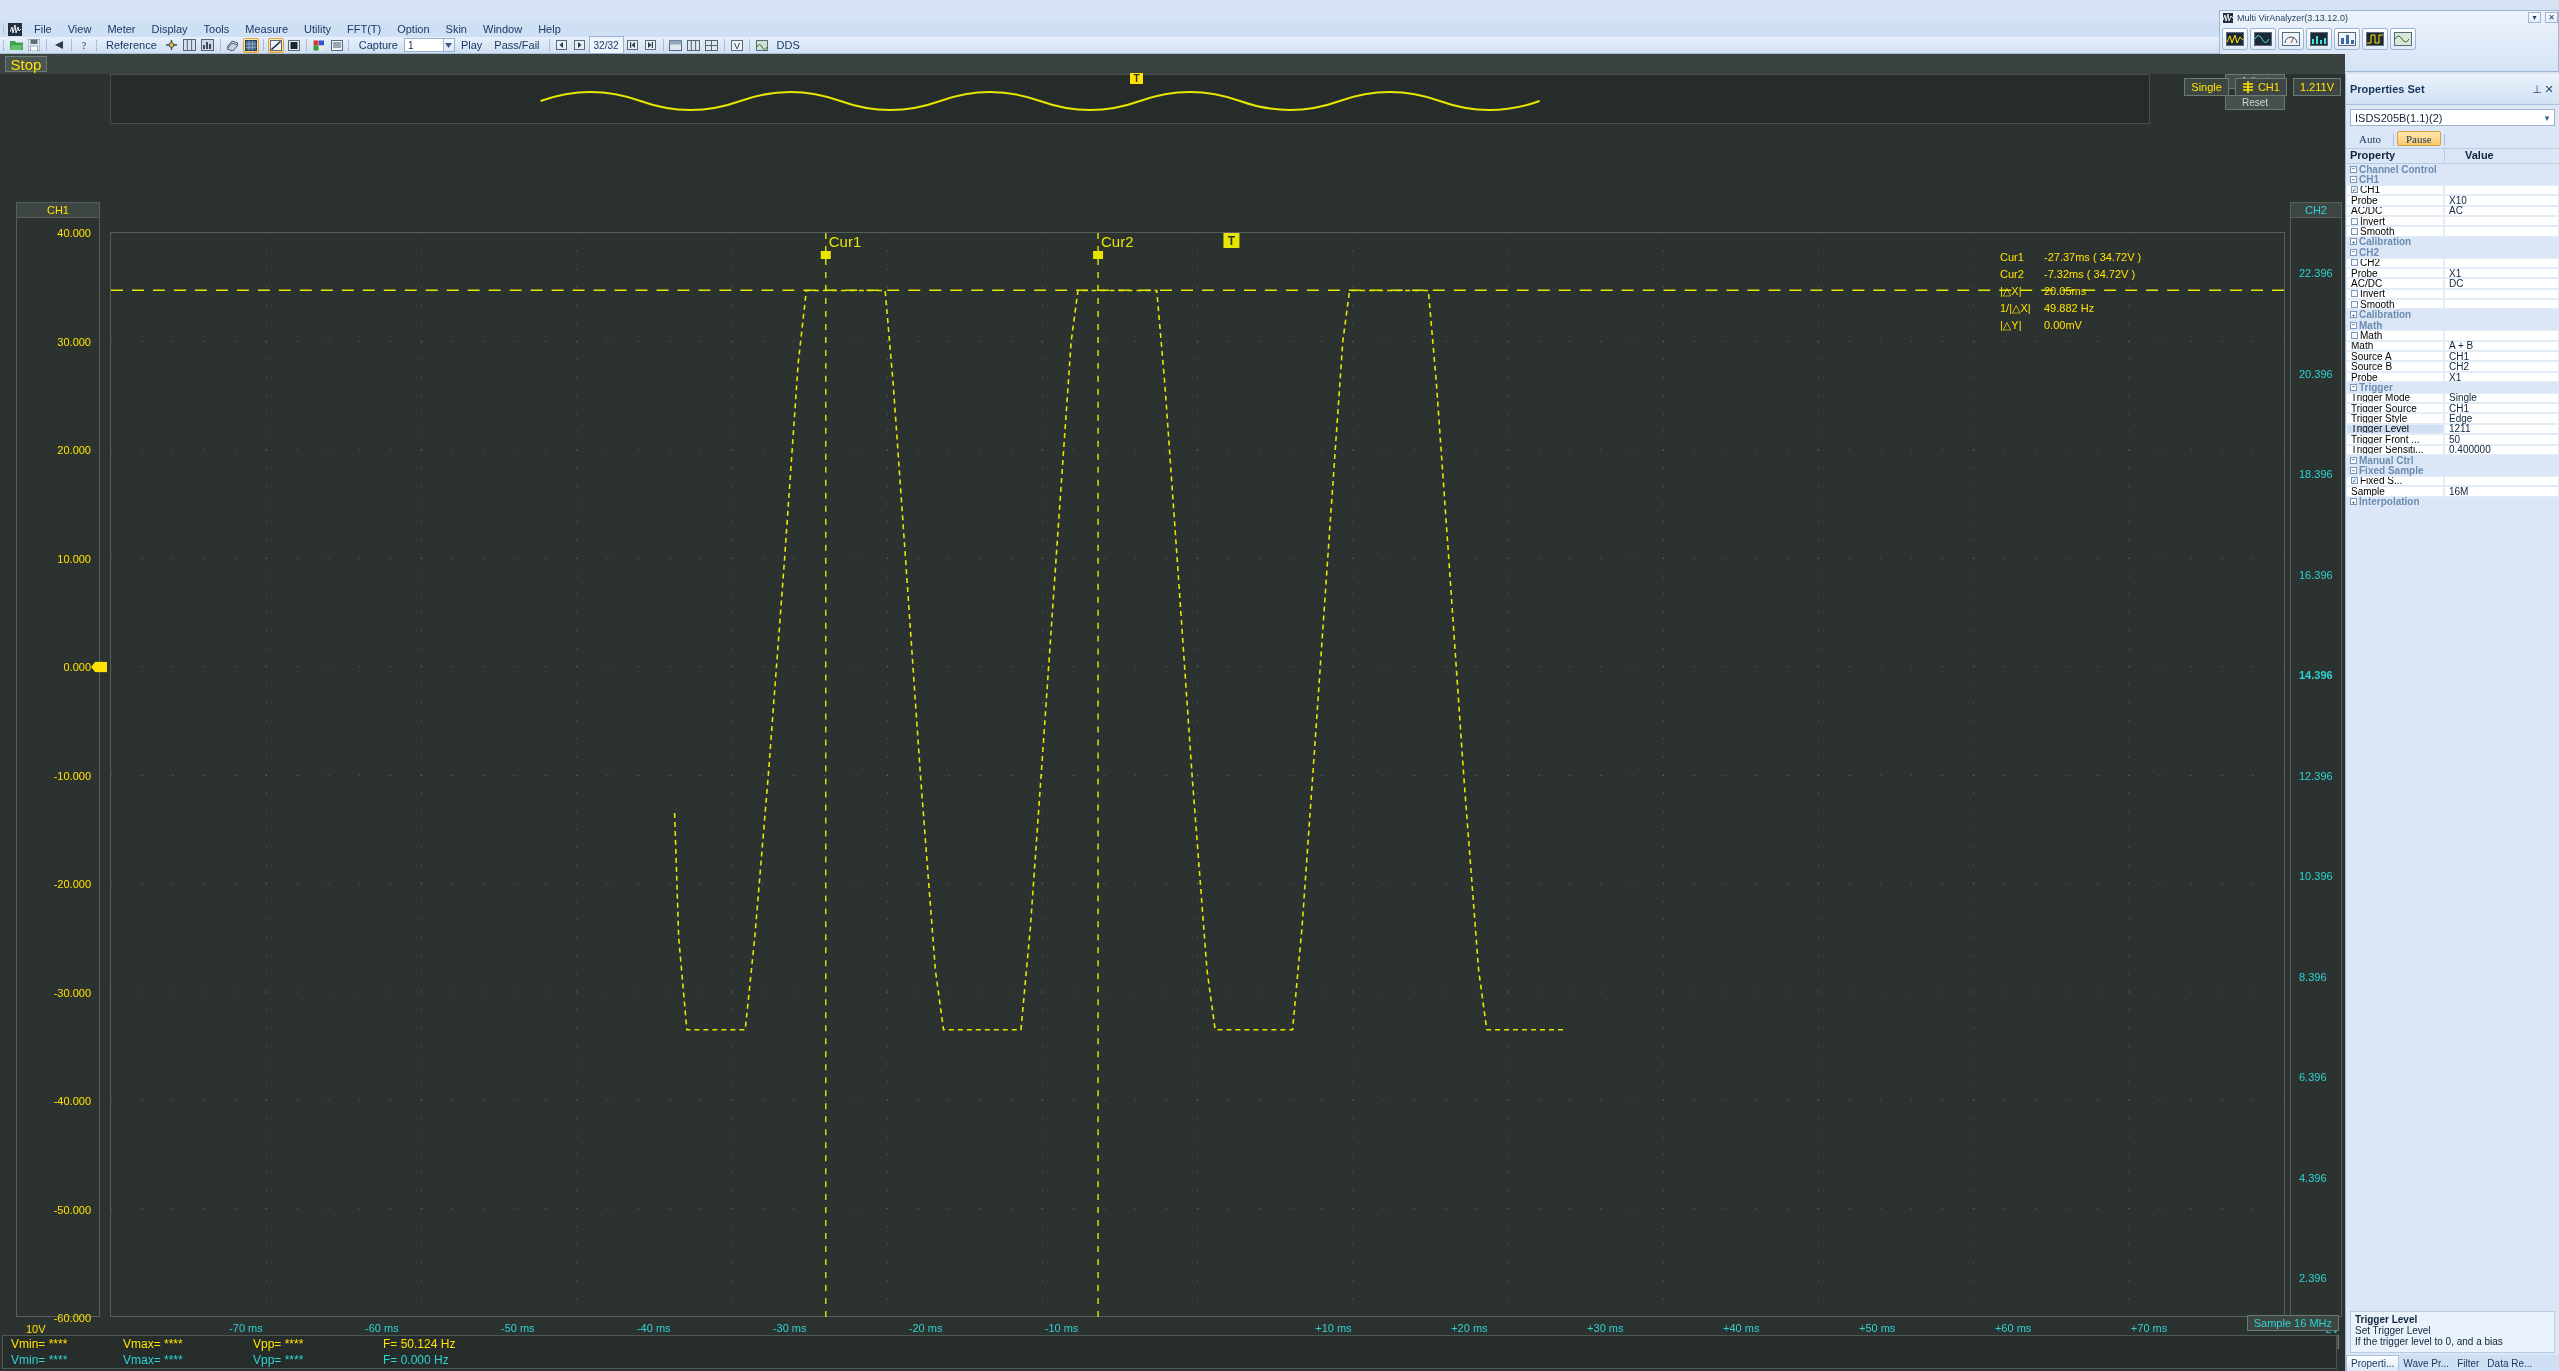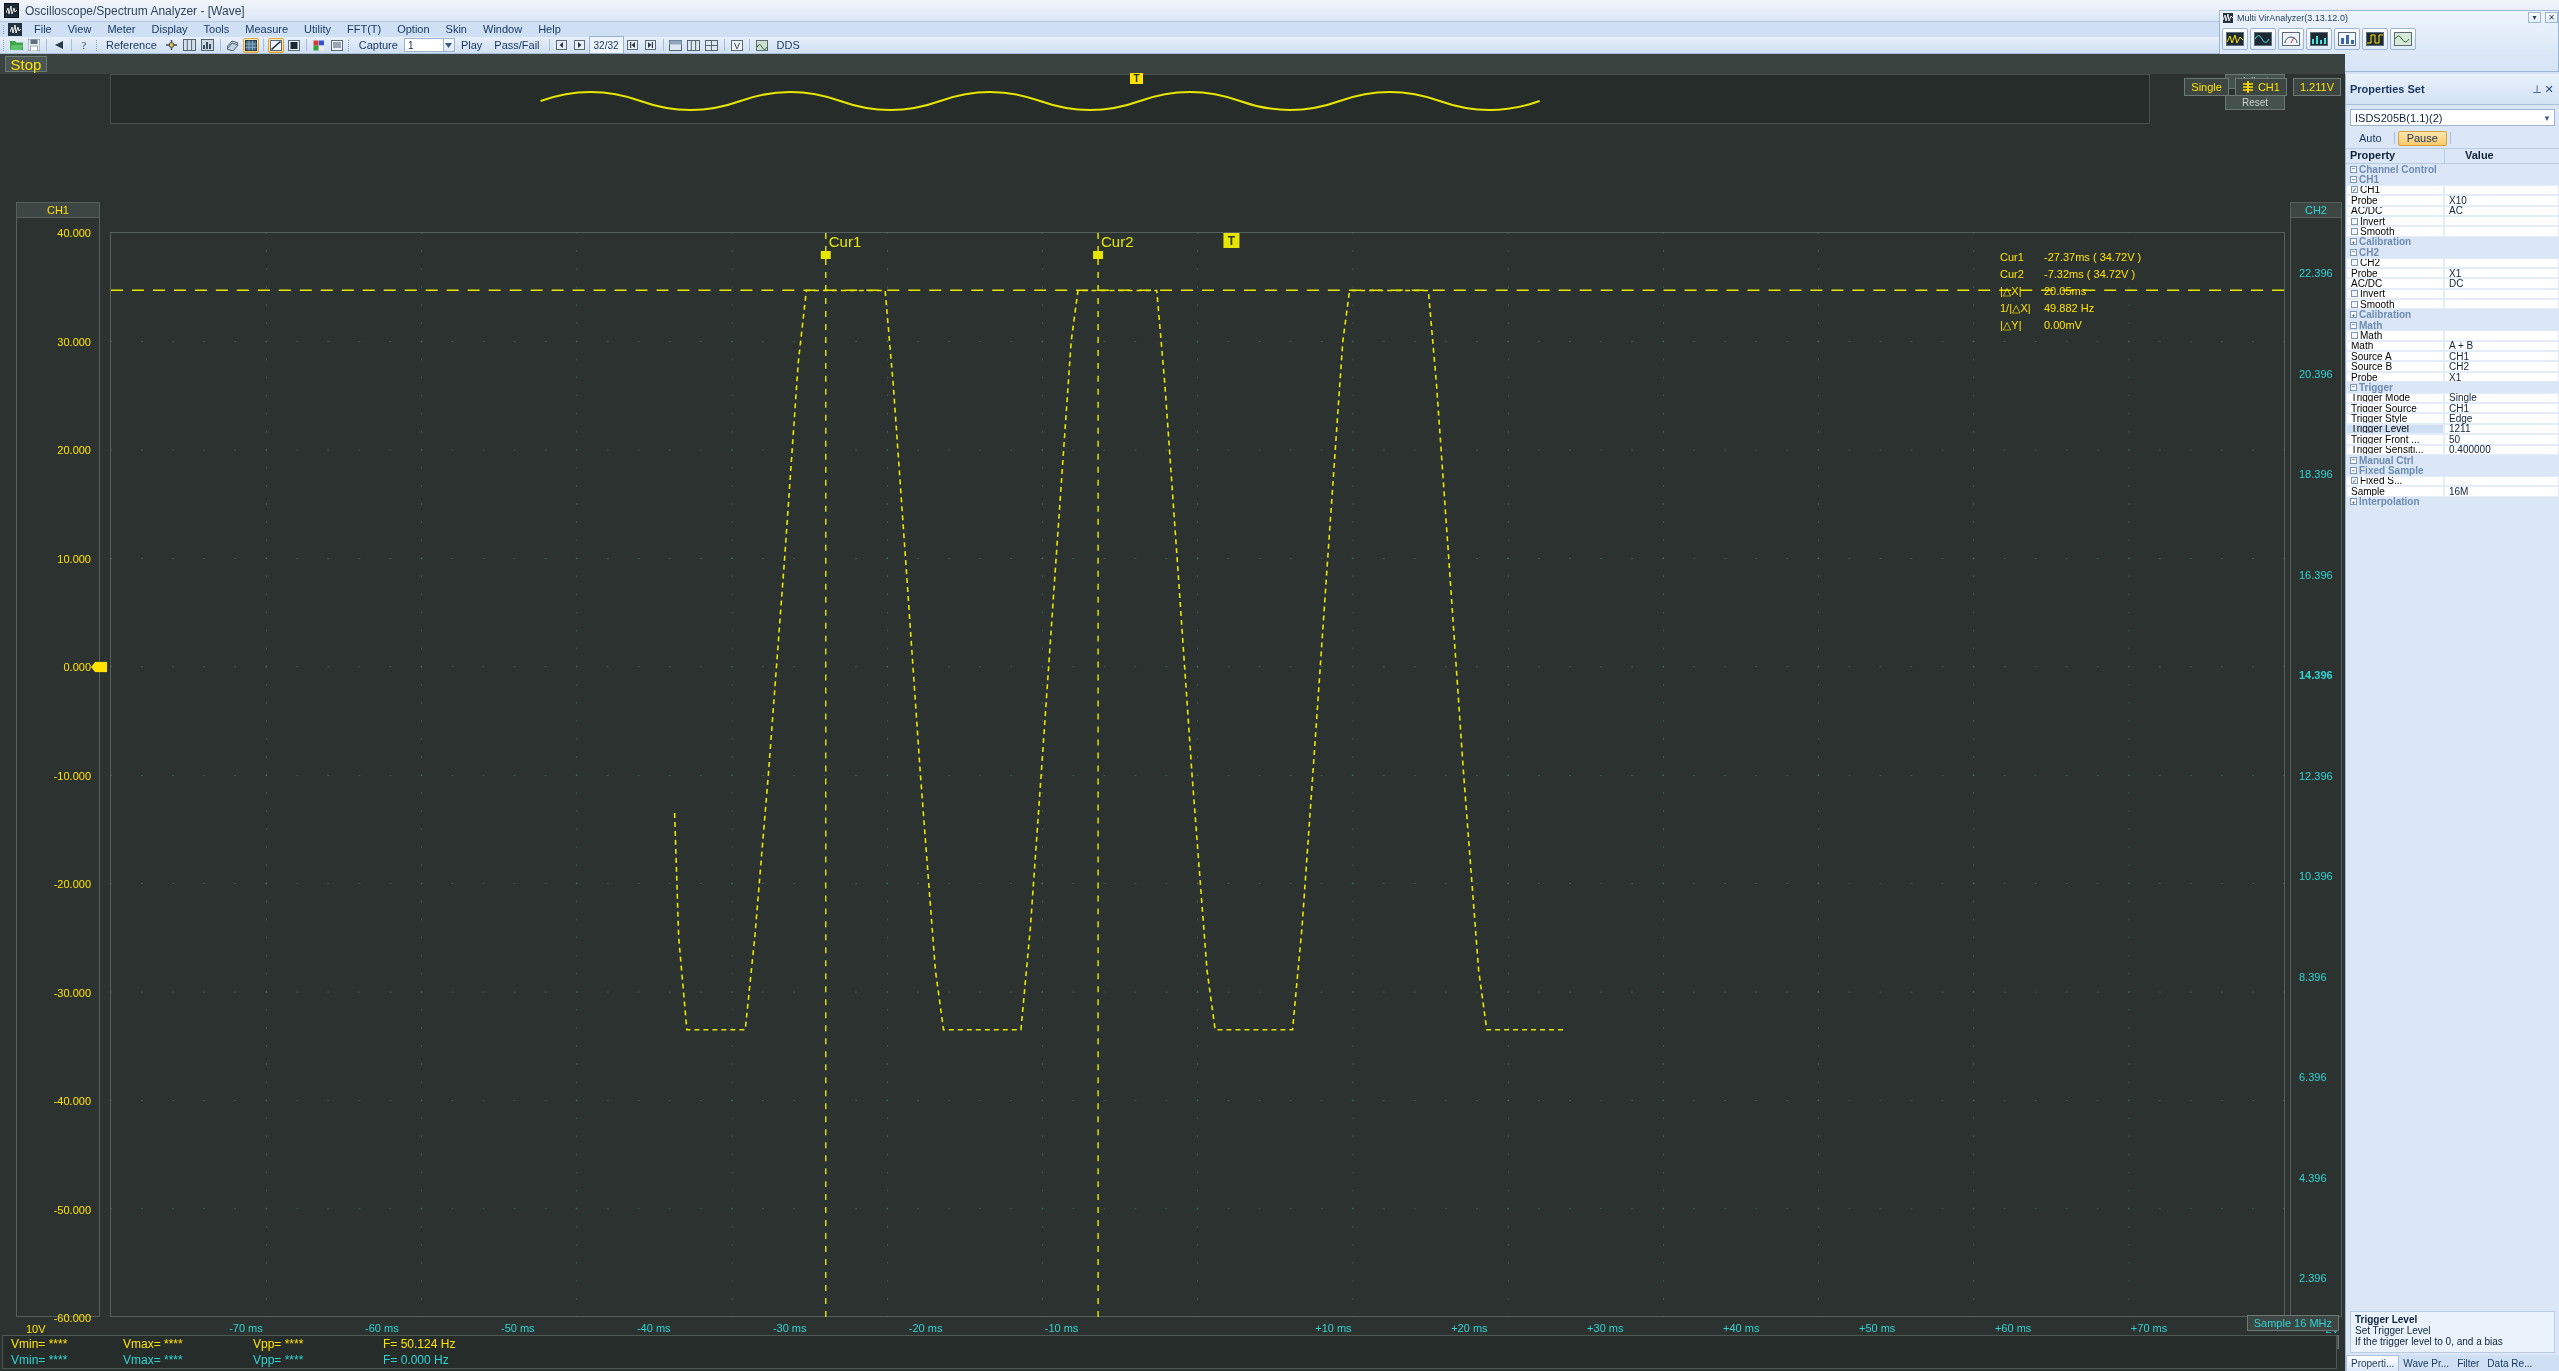--- a/index.html
+++ b/index.html
@@ -180,21 +180,21 @@
     background:linear-gradient(#eaf2fc,#d2e1f4); border-bottom:1px solid #a9c0da;
   }
   .props-head .spacer { flex:1; }
   .props-head .hic { width:12px; text-align:center; font-size:11px; color:#2a4a73; font-weight:normal;}
   .props-combo {
     margin:4px 4px 3px 4px; height:17px; background:#fff; border:1px solid #9bb3cd;
     display:flex; align-items:center; font-size:11px; color:#10243c; padding-left:4px;
   }
   .props-combo .spacer{flex:1;}
   .props-combo .arr { width:14px; text-align:center; color:#3a5d86; font-size:9px;}
-  .props-tabs { display:flex; align-items:center; height:16px; margin:1px 4px 2px 4px; gap:3px; }
+  .props-tabs { display:flex; align-items:flex-end; height:16px; margin:1px 4px 2px 4px; gap:3px;font-family:Liberation Serif, serif; }
   .ptab { padding:0 8px; height:15px; font-size:11px; color:#17365d;
           display:flex;align-items:center; border:1px solid transparent; }
   .ptab.sel { background:linear-gradient(#ffe6ae,#fbc96a); border-color:#d8a03d; border-radius:2px; }
   .ptab-div { width:1px; height:12px; background:#a9c0da;}
   .grid-head {
     display:flex; height:16px; font-size:11px; color:#10243c; font-weight:bold;
     background:#dbe7f6; border-top:1px solid #b8cce4; border-bottom:1px solid #b8cce4;
   }
   .grid-head div:first-child { width:98px; padding-left:4px; }
   .grid-head div:last-child { flex:1; padding-left:20px; border-left:1px solid #b8cce4;}
@@ -228,28 +228,20 @@
   .props-foot div { padding:0 4px; display:flex; align-items:center; color:#17365d; }
   .props-foot div.sel { background:linear-gradient(#fdfeff,#dbe8f8); border:1px solid #a9c0da; border-bottom:none;}
 
   .tri-marker { position:absolute; color:#ffe200; font-size:10px; }
 </style>
 </head>
 <body>
 
 <div class="app">
 
-  <div class="titlebar">
-    <div class="appicon">
-      <svg width="11" height="11" viewBox="0 0 11 11">
-          <polyline points="0,8 2,3 3,9 5,1 6,9 8,3 9,7 11,5" fill="none" stroke="#eaeaea" stroke-width="1"></polyline>
-        </svg>
-    </div>
-    <div class="tb-text">Oscilloscope/Spectrum Analyzer - [Wave]</div>
-  </div>
 
   <div class="menubar">
     <div class="menu-grip">
         <i></i>
       </div>
     <div class="menu-logo">
       <svg width="11" height="9" viewBox="0 0 11 9">
           <polyline points="0,7 2,2 3,8 5,0 6,8 8,2 9,6 11,4" fill="none" stroke="#f0f0f0" stroke-width="1"></polyline>
         </svg>
     </div>

